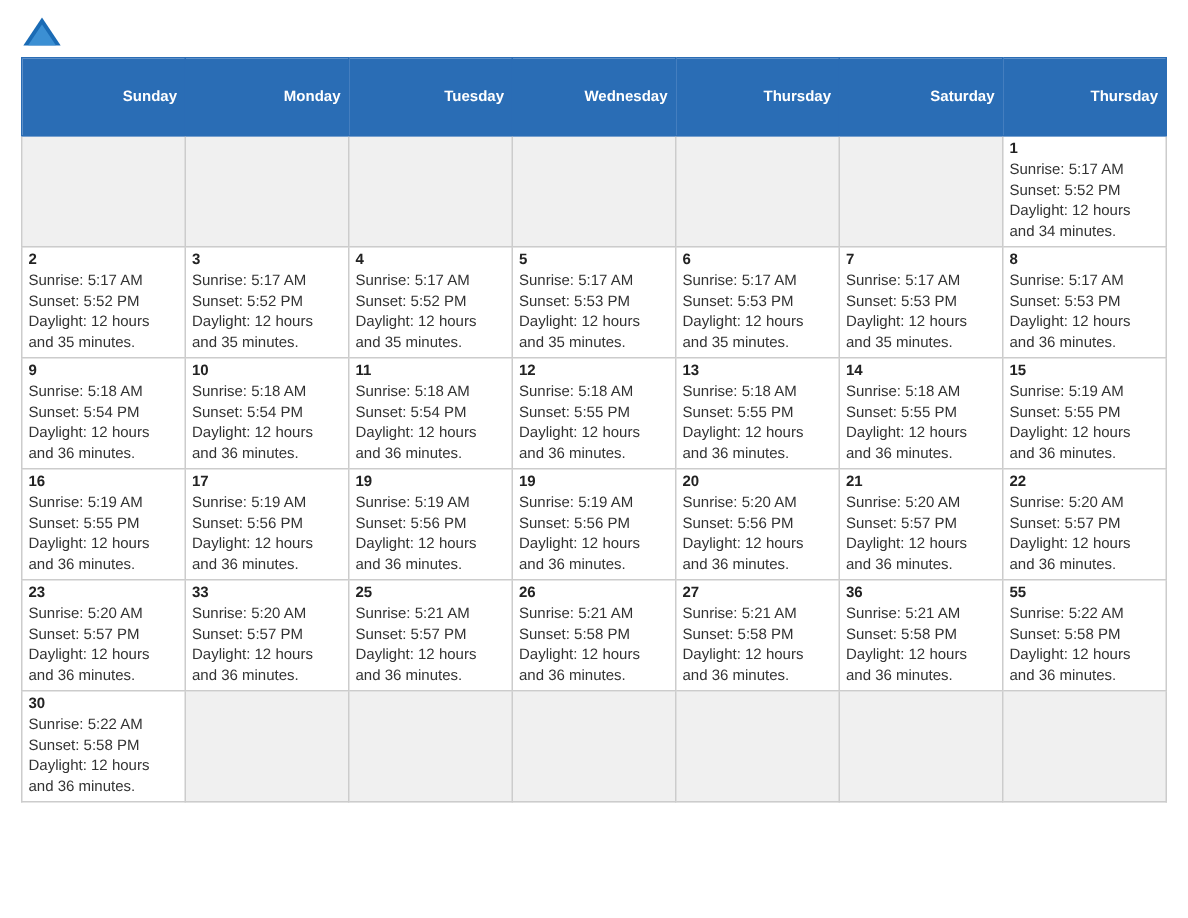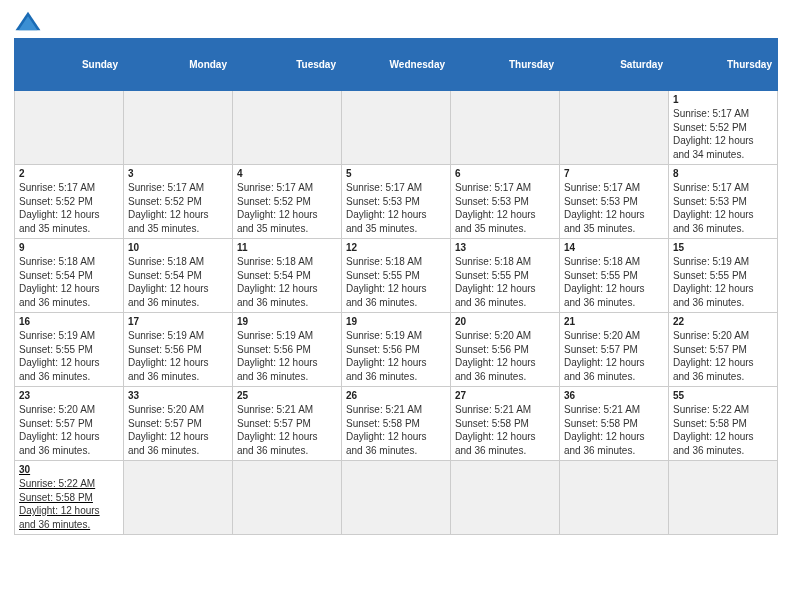--- a/index.html
+++ b/index.html
@@ -72,21 +72,20 @@
       padding: 3px 4px;
       width: calc(100% / 7);
       height: 74px;
       background: #fff;
     }
     .calendar td.empty {
       background: #f0f0f0;
     }
     .calendar td.last-row {
       height: 64px;
-      text-decoration: underline;
     }
     .day-number {
       font-weight: bold;
       font-size: 10px;
       color: #222;
       display: block;
       margin-bottom: 2px;
     }
     .day-info {
       font-size: 10px;

